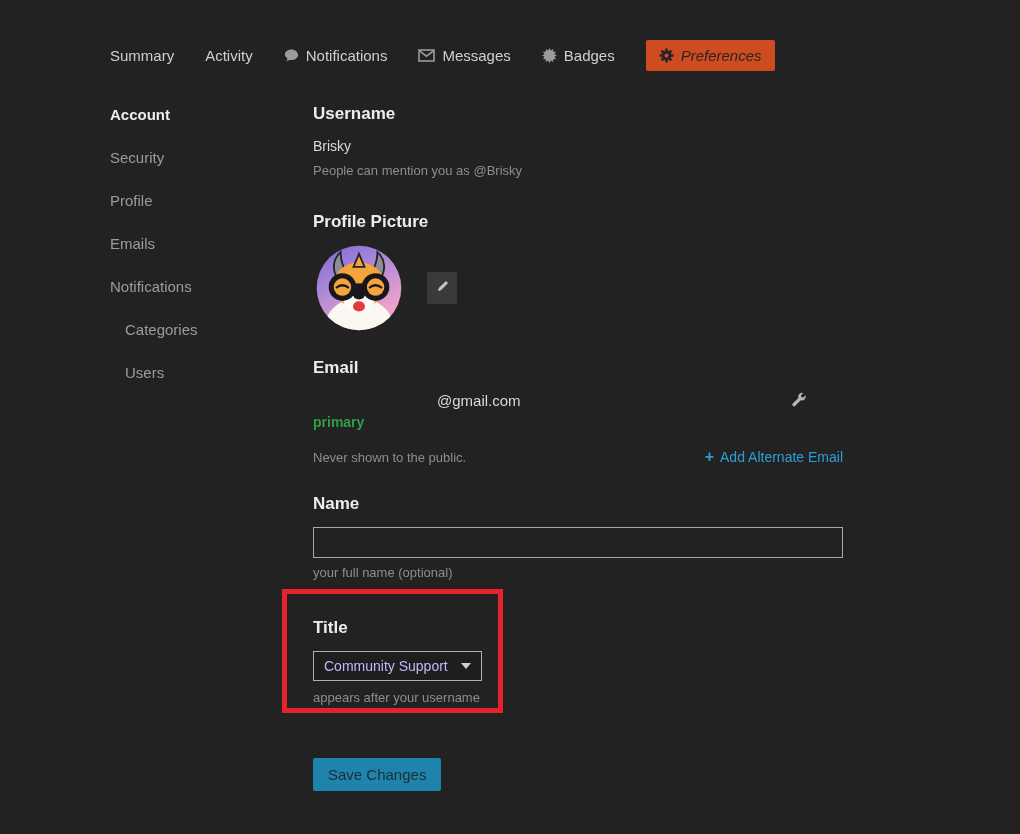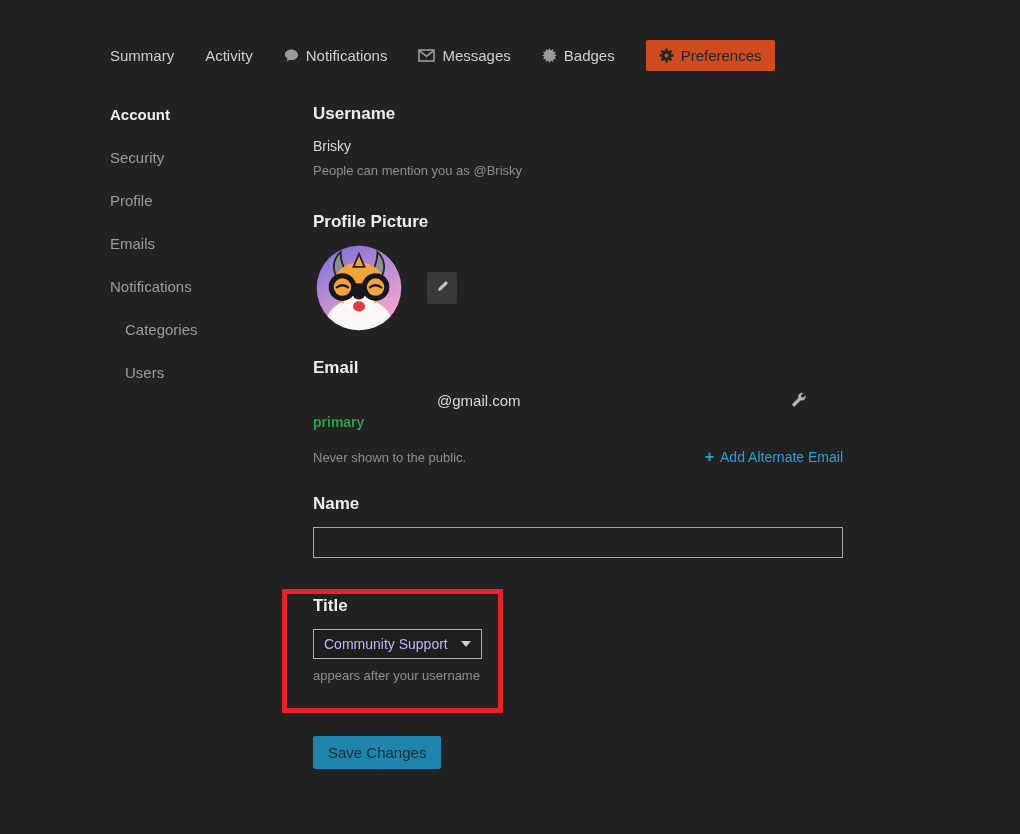--- a/index.html
+++ b/index.html
@@ -4,21 +4,21 @@
 <style>
   * { margin:0; padding:0; box-sizing:border-box; }
   html,body { background:#1a1a1a; }
   body { font-family:"Liberation Sans","DejaVu Sans",sans-serif; }
   .page { position:relative; width:1020px; height:834px; background:#222222; overflow:hidden; }
 
   
   .user-nav { position:absolute; left:110px; top:40px; display:flex; align-items:center; gap:31px; }
   .nav-item { display:flex; align-items:center; gap:7px; color:#cfcfcf; font-size:15px; cursor:pointer; text-decoration:none; padding:6px 0; }
   .nav-item svg { display:block; }
-  .nav-item.active { background:#cf4b20; color:#262626; padding:7px 13px; border-radius:2px; }
+  .nav-item.active { background:#cf4b20; color:#262626; padding:7px 13px; border-radius:2px;font-style:italic; }
 
   
   .side-nav { position:absolute; left:110px; top:93px; width:170px; }
   .side-item { height:43px; display:flex; align-items:center; color:#9c9c9c; font-size:15px; cursor:pointer; }
   .side-item.active { color:#ededed; font-weight:bold; }
   .side-item.indent { padding-left:15px; }
 
   
   .content { position:absolute; left:313px; top:103px; width:530px; }
   .sec-h { color:#ededed; font-size:17px; font-weight:bold; line-height:22px; }
@@ -201,20 +201,21 @@
     <div class="email-note-row">
       <span class="hint">Never shown to the public.</span>
       <a class="add-email-link">
         <span class="plus-glyph">+</span>
         <span>Add Alternate Email</span>
       </a>
     </div>
 
     <h2 class="sec-h name-h">Name</h2>
     <input class="name-input" type="text" value="" style="">
+    <div class="hint name-hint">your full name (optional)</div>
 
     <h2 class="sec-h title-h">Title</h2>
     <div class="title-dropdown">
       <span class="sel-text">Community Support</span>
       <span class="caret-down"></span>
     </div>
     <div class="hint title-hint">appears after your username</div>
 
     <button class="save-btn">Save Changes</button>
 

